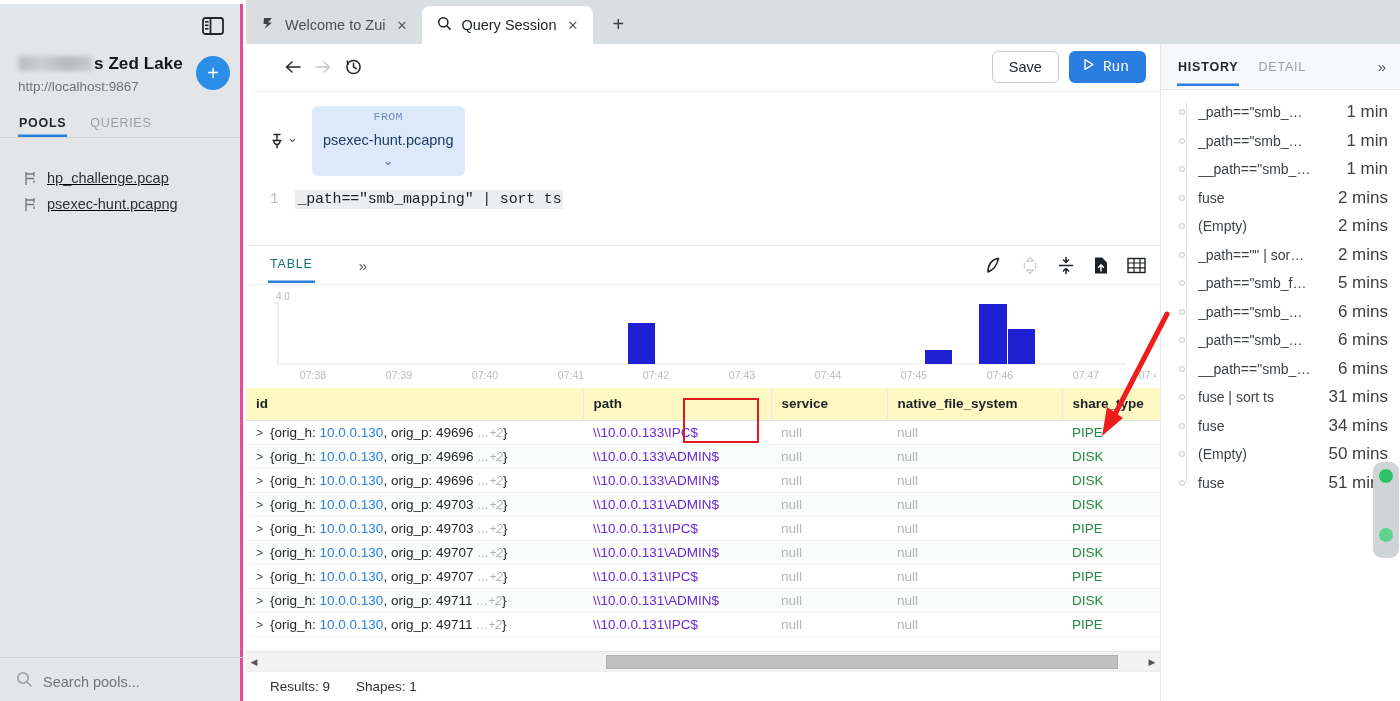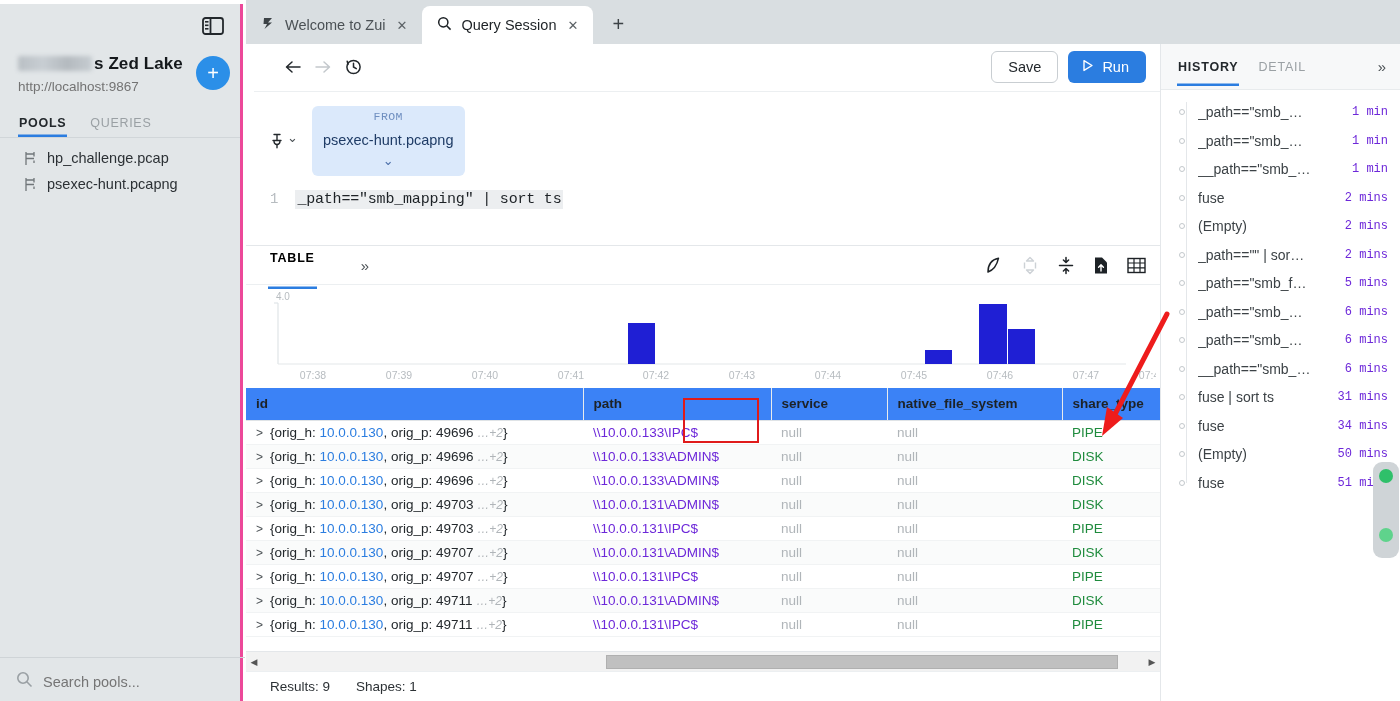--- a/index.html
+++ b/index.html
@@ -41,21 +41,21 @@
   .tabs-pools {
     display: flex; gap: 22px; padding: 0 18px; margin-top: 18px;
     border-bottom: 1px solid #d1d6d9;
   }
   .pool-tab {
     font-size: 12.5px; letter-spacing: .7px; color: #9aa0a4;
     padding: 4px 1px 7px 1px; cursor: pointer; background: none; border: none;
     font-family: inherit;
   }
   .pool-tab.active { color: #23282c; font-weight: bold; box-shadow: inset 0 -2.5px 0 0 #2b7de0; }
-  .pool-list { margin-top: 7px; }
+  .pool-list { margin-top: 27px; text-decoration: underline; }
   .pool-item {
     display: flex; align-items: center; gap: 10px;
     padding: 5px 18px 5px 24px; font-size: 14.5px; color: #2c3135; cursor: pointer;
   }
   .pool-icon { width: 13px; height: 15px; flex: none; opacity: .75; }
   .search-pools {
     position: absolute; left: 0; bottom: 0; width: 245px; height: 48px;
     border-top: 1px solid #cfd4d7; display: flex; align-items: center; gap: 10px;
     padding: 0 16px; cursor: text;
   }
@@ -92,21 +92,21 @@
   }
   .nav-ico { width: 30px; height: 30px; cursor: pointer; display:flex; align-items:center; justify-content:center; }
   .btn-save {
     margin-left: auto; height: 32px; padding: 0 16px; font-size: 14.5px;
     background: #fff; color: #23282c; border: 1px solid #c9ced2; border-radius: 6px;
     cursor: pointer; font-family: inherit;
   }
   .btn-run {
     margin-left: 10px; height: 32px; padding: 0 17px 0 13px; font-size: 14.5px;
     background: #2b7de0; color: #fff; border: none; border-radius: 6px; cursor: pointer;
-    display: flex; align-items: center; gap: 8px; font-family: Liberation Sans, sans-serif;
+    display: flex; align-items: center; gap: 8px; font-family: Liberation Mono, monospace;
   }
 
   
   .editor {
     position: absolute; left: 246px; top: 92px; right: 240px; height: 153px;
     background: #fff;
   }
   .from-row { display: flex; align-items: center; gap: 14px; padding: 14px 0 0 24px; }
   .pin-ctl { display: flex; align-items: center; gap: 3px; cursor: pointer; }
   .from-pill {
@@ -125,38 +125,38 @@
   
   .results {
     position: absolute; left: 246px; top: 245px; right: 240px; bottom: 50px;
     background: #fff; border-top: 1px solid #e4e7ea;
   }
   .res-toolbar {
     height: 39px; display: flex; align-items: center; padding: 0 14px 0 22px;
     border-bottom: 1px solid #eceff1;
   }
   .res-tab {
-    font-size: 12.5px; letter-spacing: .8px; color: #000000; font-weight: bold;
-    padding: 10px 2px 24px; cursor: pointer; box-shadow: inset 0 -2.5px 0 0 #2b7de0;
+    font-size: 12.5px; letter-spacing: .8px; color: #0f766e; font-weight: normal;
+    padding: 10px 2px 12px; cursor: pointer; box-shadow: inset 0 -2.5px 0 0 #2b7de0;
   }
   .chev2 { margin-left: 44px; color: #4b5155; font-size: 15px; cursor: pointer; }
   .res-icons { margin-left: auto; display: flex; align-items: center; gap: 18px; }
   .res-icons > span { cursor: pointer; display:flex; align-items:center; }
 
   
   .chartwrap { position: relative; height: 103px; }
   .chart-svg { position: absolute; left: 0; top: 0; }
 
   
   .tablewrap { position: absolute; left: 0; right: 0; top: 142px; bottom: 0; overflow: hidden; }
   table.grid { width: 100%; border-collapse: collapse; table-layout: fixed; }
   table.grid th {
     text-align: left; font-size: 13.5px; color: #1d2226; font-weight: bold;
     padding: 8px 10px 9px 10px; border-bottom: 1px solid #dfe3e6;
-    border-right: 1px solid #e8ebed; background: #3b82f6; white-space: nowrap;
+    border-right: 1px solid #e8ebed; background: #fef9c3; white-space: nowrap;
   }
   table.grid td {
     font-size: 13.5px; padding: 4px 10px; border-bottom: 1px solid #f1f3f4;
     white-space: nowrap; overflow: hidden; font-family: "Liberation Sans", sans-serif;
   }
   tr.r-odd td { background: #fafbfb; }
   .cell-id { color: #23282c; }
   .cell-id .ip { color: #2b7de0; }
   .cell-id .more { color: #b0b5b9; font-style: italic; font-size: 12px; }
   .caret { color: #4b5155; margin-right: 7px; font-size: 12px; cursor: pointer; }
@@ -206,21 +206,21 @@
   }
   .hist-item {
     display: flex; align-items: center; height: 28.5px; padding: 0 12px 0 18px;
     cursor: pointer; position: relative;
   }
   .hist-dot {
     width: 6px; height: 6px; border-radius: 50%; border: 1px solid #c3c8cc;
     background: #fff; flex: none; margin-right: 13px; z-index: 1;
   }
   .hist-q { font-size: 14px; color: #3c4246; overflow: hidden; white-space: nowrap; }
-  .hist-t { margin-left: auto; font-size: 12px; color: #6d28d9; padding-left: 8px; flex: none; font-family: Liberation Mono, monospace; }
+  .hist-t { margin-left: auto; font-size: 17px; color: #404040; padding-left: 8px; flex: none; }
 
   .scroll-overlay {
     position: absolute; right: 1px; top: 462px; width: 26px; height: 96px;
     background: #cfd4d7; border-radius: 9px; z-index: 8;
   }
   .sc-dot-a { position: absolute; left: 6px; top: 7px; width: 14px; height: 14px; border-radius: 50%; background: #2fc06a; }
   .sc-dot-b { position: absolute; left: 6px; top: 66px; width: 14px; height: 14px; border-radius: 50%; background: #5fd38c; }
 </style>
 </head>
 <body>

